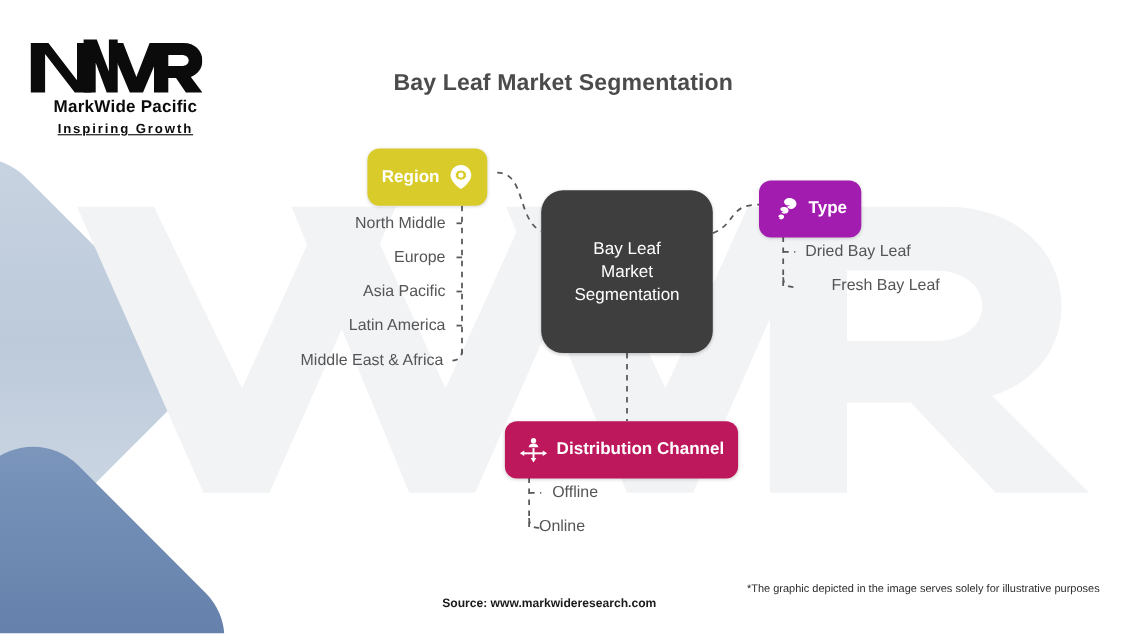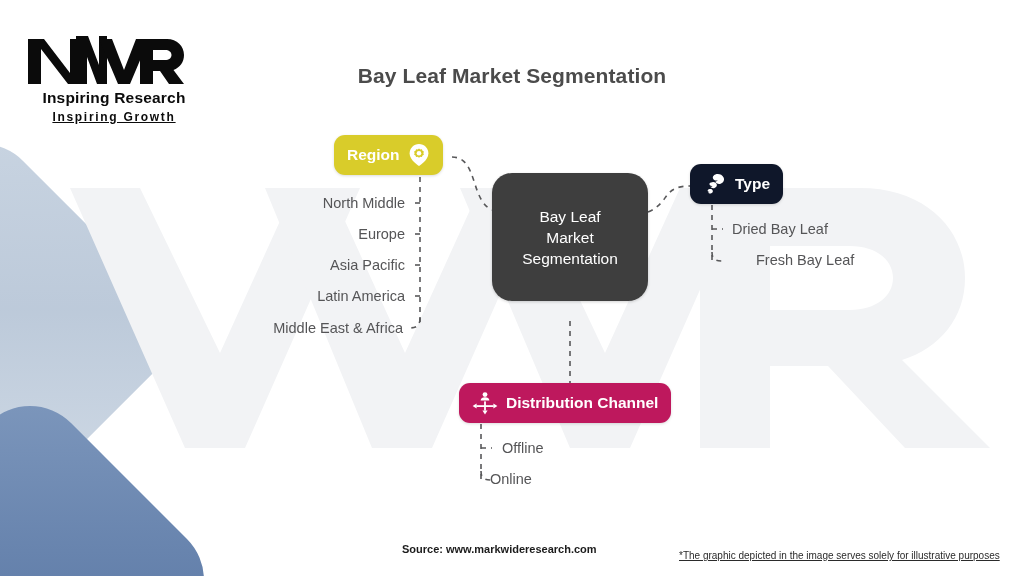--- a/index.html
+++ b/index.html
@@ -107,21 +107,21 @@
     stroke-dasharray: 5 5;
     stroke-linecap: butt;
   }
 
   
   #center-node {
     position: absolute;
     left: 492px;
     top: 173px;
     width: 156px;
-    height: 128px;
+    height: 148px;
     background: #3e3e3e;
     border-radius: 20px;
     display: flex;
     align-items: center;
     justify-content: center;
     text-align: center;
     color: #ffffff;
     font-size: 15.5px;
     line-height: 21px;
     box-shadow: 0 1px 3px rgba(0,0,0,.18);
@@ -129,29 +129,29 @@
   #center-node-label { white-space: pre-line; }
 
   
   .badge {
     position: absolute;
     display: flex;
     align-items: center;
     gap: 8px;
     border-radius: 11px;
     padding: 0 13px;
-    height: 40px;
+    height: 52px;
     color: #ffffff;
     font-size: 15.5px;
     font-weight: bold;
     box-shadow: 0 1px 3px rgba(0,0,0,.14);
     white-space: nowrap;
   }
   #badge-region { left: 334px; top: 135px; background: #d9cc2a; }
-  #badge-type   { left: 690px; top: 164px; background: #0f172a; }
+  #badge-type   { left: 690px; top: 164px; background: #a21caf; }
   #badge-dist   { left: 459px; top: 383px; background: #be185d; }
   .badge-icon { display: flex; align-items: center; }
 
   
   .leaf {
     position: absolute;
     font-size: 14.5px;
     color: #555557;
     white-space: nowrap;
   }
@@ -162,24 +162,23 @@
     position: absolute;
     left: 402px;
     top: 543px;
     font-size: 11px;
     font-weight: bold;
     color: #1b1b1b;
   }
   #disclaimer {
     position: absolute;
     left: 679px;
-    top: 550px;
+    top: 530px;
     font-size: 10px;
     color: #2b2b2b;
-    text-decoration: underline;
   }
 </style>
 </head>
 <body>
 
 <div id="canvas">
 
   <div class="deco-shape" id="deco-light"></div>
   <div class="deco-shape" id="deco-dark"></div>
 
@@ -194,21 +193,21 @@
 
   <div id="logo">
     <svg id="logo-mark" width="160" height="58" viewBox="0 0 320 116">
       <g fill="#0b0b0b">
         <path d="M8 108 L8 18 L40 18 L92 86 L92 18 L118 18 L118 108 L88 108 L34 38 L34 108 Z"></path>
         <path d="M104 12 L128 12 L150 70 L150 12 L166 12 L166 108 L146 108 L126 54 L126 108 L104 108 Z"></path>
         <path d="M150 18 L176 18 L200 80 L224 18 L250 18 L212 108 L188 108 Z"></path>
         <path d="M232 108 L232 18 L286 18 C306 18 320 32 320 50 C320 64 312 75 299 80 L320 108 L290 108 L272 82 L258 82 L258 108 Z M258 40 L258 60 L282 60 C290 60 295 56 295 50 C295 44 290 40 282 40 Z"></path>
       </g>
     </svg>
-    <div id="logo-name">Inspiring Research</div>
+    <div id="logo-name">MarkWide Pacific</div>
     <div id="logo-tagline">Inspiring Growth</div>
   </div>
 
   <div id="page-title">Bay Leaf Market Segmentation</div>
 
   <svg id="connectors" viewBox="0 0 1024 576">
 
     <path d="M452 157 C478 157 470 200 492 210"></path>
 
     <path d="M648 212 C670 203 662 186 690 186"></path>

